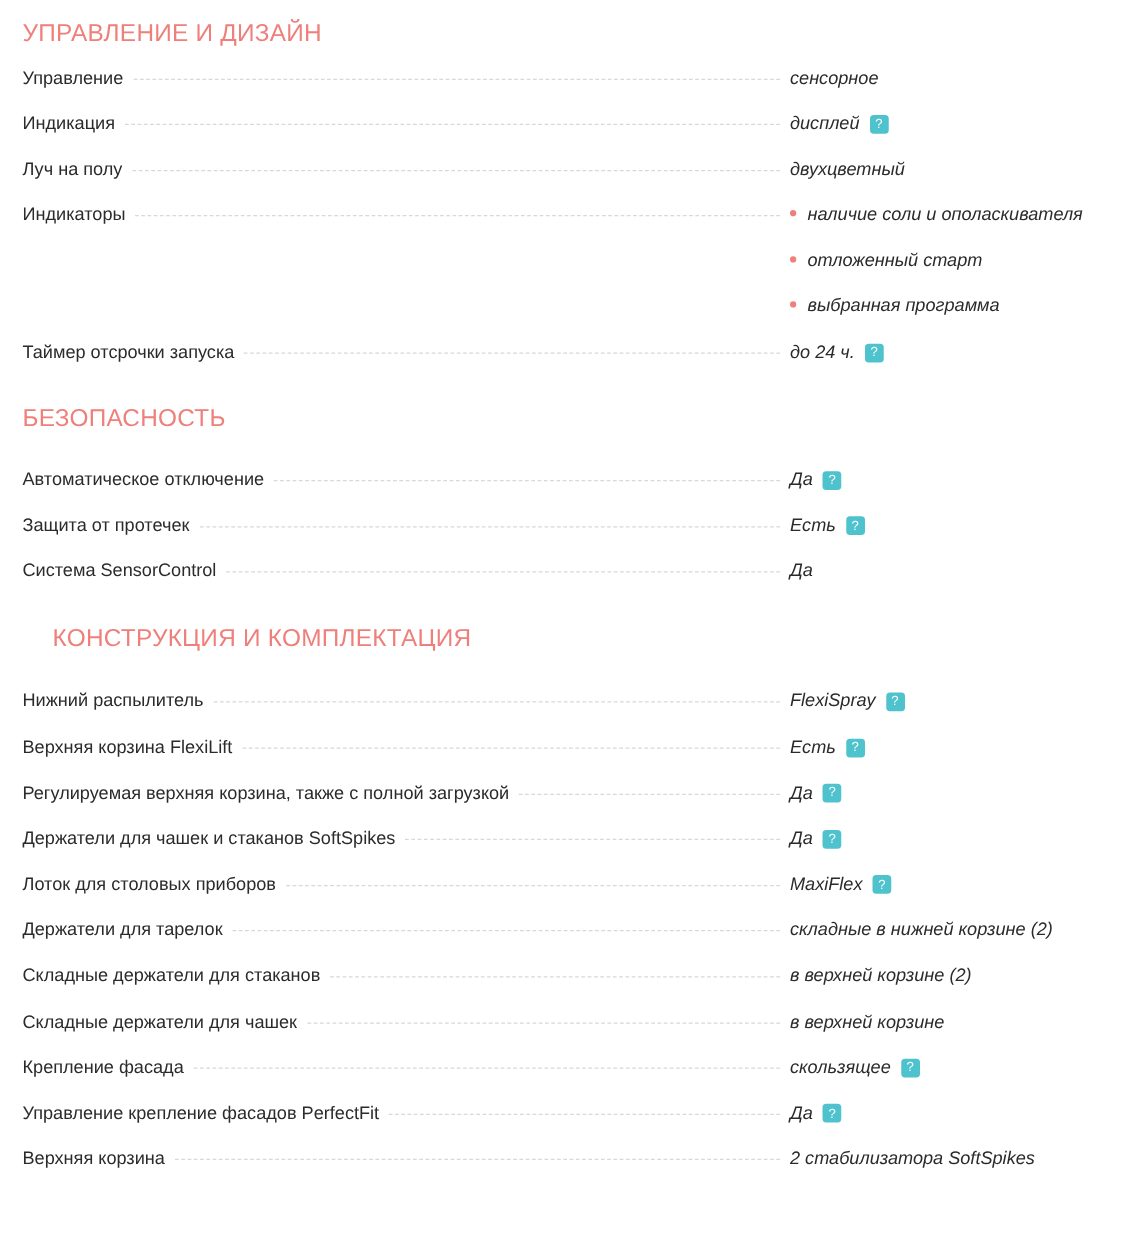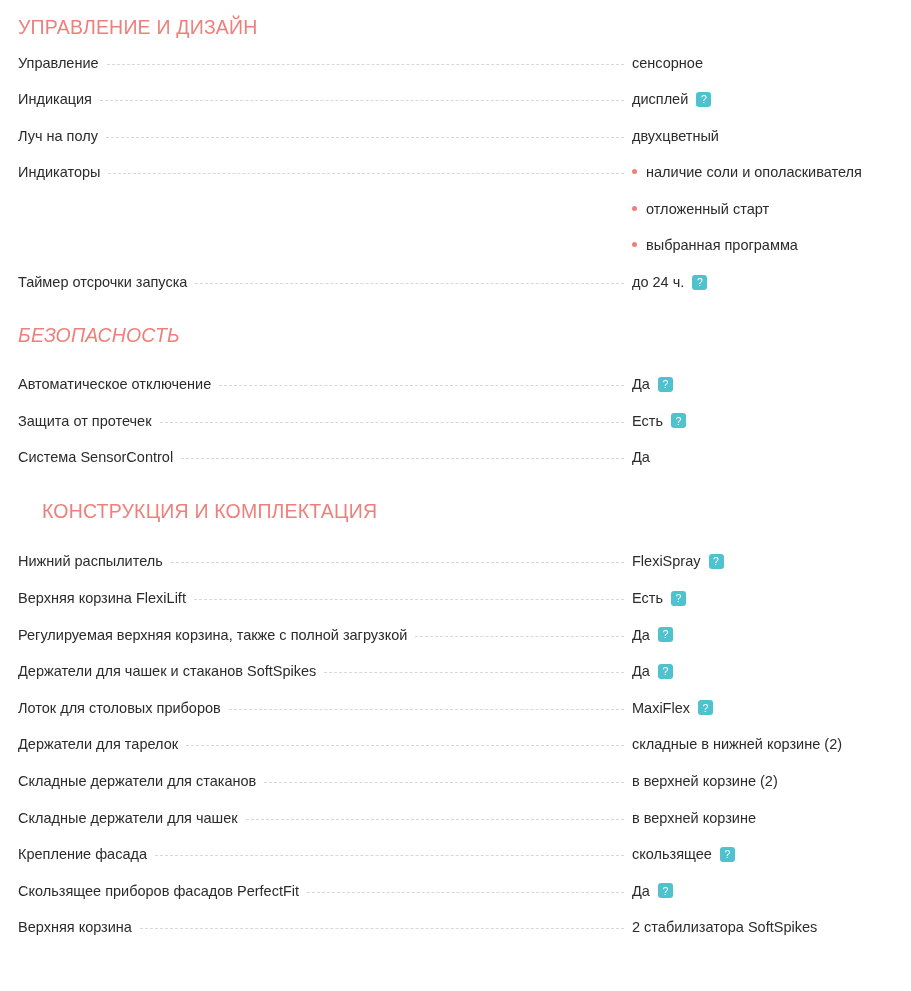--- a/index.html
+++ b/index.html
@@ -24,21 +24,21 @@
     color: #ef7f7a;
     font-size: 19.5px;
     font-weight: 400;
     letter-spacing: 0.2px;
     line-height: 1;
     margin: 0;
     padding: 0;
     white-space: nowrap;
   }
   .section-1 .section-title { padding-top: 6px; }
-  .section-2 .section-title { padding-top: 16px; font-style: italic; }
+  .section-2 .section-title { padding-top: 16px; }
   .section-3 .section-title { padding-top: 17px; margin-left: 24px; }
 
   .rows { margin: 0; padding: 0; list-style: none; }
   .section-1 .rows { margin-top: 16px; }
   .section-2 .rows { margin-top: 30px; }
   .section-3 .rows { margin-top: 31px; }
 
   .row {
     display: flex;
     align-items: baseline;
@@ -63,21 +63,21 @@
   .row-value {
     flex: 0 0 auto;
     width: 263px;
     display: flex;
     align-items: center;
     font-size: 14.5px;
     line-height: 18px;
     color: #2b2b2b;
     white-space: nowrap;
   }
-  .value-text { display: inline-block; }
+  .value-text { display: inline-block; font-style: italic; }
   .help-badge {
     display: inline-flex;
     align-items: center;
     justify-content: center;
     width: 15px;
     height: 15px;
     margin-left: 8px;
     border-radius: 3px;
     background: #4ec3ce;
     color: #ffffff;
@@ -262,21 +262,21 @@
           </li>
           <li class="row">
             <span class="row-label">Крепление фасада</span>
             <span class="leader"></span>
             <span class="row-value">
               <span class="value-text">скользящее</span>
               <span class="help-badge">?</span>
             </span>
           </li>
           <li class="row">
-            <span class="row-label">Скользящее приборов фасадов PerfectFit</span>
+            <span class="row-label">Управление крепление фасадов PerfectFit</span>
             <span class="leader"></span>
             <span class="row-value">
               <span class="value-text">Да</span>
               <span class="help-badge">?</span>
             </span>
           </li>
           <li class="row">
             <span class="row-label">Верхняя корзина</span>
             <span class="leader"></span>
             <span class="row-value">

